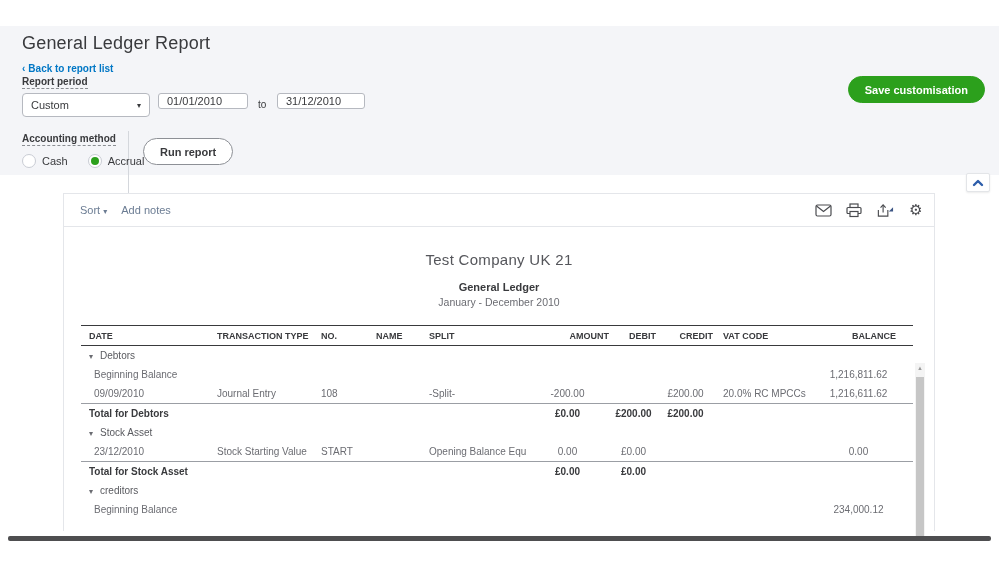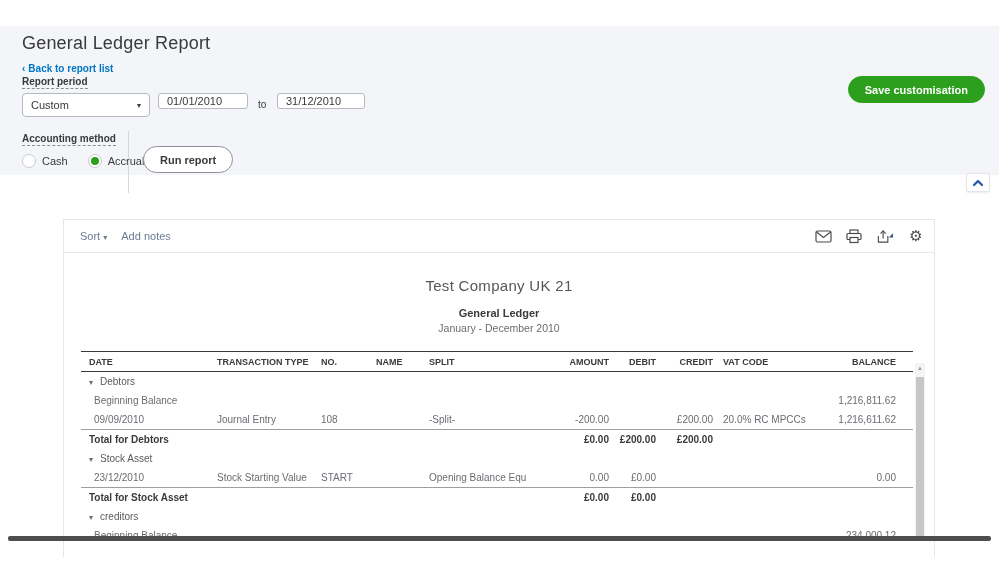--- a/index.html
+++ b/index.html
@@ -22,46 +22,46 @@
   .hdr-buttons { position:absolute; right:14px; top:50px; display:flex; gap:6px; }
   .btn-pill { height:27px; border-radius:14px; font-size:11px; font-weight:700; display:flex; align-items:center; padding:0 16px; cursor:pointer; font-family:"Liberation Sans", sans-serif; }
   .btn-outline { background:#fff; border:1px solid #8d9096; color:#393a3d; }
   .btn-green { background:#2ca01c; border:1px solid #2ca01c; color:#fff; }
   .accounting-label { position:absolute; left:22px; top:107px; }
   .radio-row { position:absolute; left:22px; top:128px; display:flex; align-items:center; gap:20px; }
   .radio { display:flex; align-items:center; gap:6px; font-size:11px; color:#393a3d; cursor:pointer; }
   .radio .circ { width:14px; height:14px; border-radius:50%; background:#fff; border:1px solid #c9ccd4; position:relative; }
   .radio .circ.on::after { content:""; position:absolute; left:2px; top:2px; width:8px; height:8px; border-radius:50%; background:#2ca01c; }
   .v-divider { position:absolute; left:128px; top:105px; width:1px; height:62px; background:#d4d7dc; }
-  .run-btn { position:absolute; left:143px; top:120px; }
+  .run-btn { position:absolute; left:143px; top:112px; }
   .collapse-btn { position:absolute; left:966px; top:173px; width:24px; height:19px; background:#fff; border:1px solid #e3e5e8; border-radius:2px; display:flex; align-items:center; justify-content:center; cursor:pointer; box-shadow:0 1px 2px rgba(0,0,0,.08); }
 
   
-  .panel { position:absolute; left:63px; top:219px; width:872px; height:338px; background:#fff; border:1px solid #e4e6ea; border-bottom:none; overflow:hidden; }
+  .panel { position:absolute; left:63px; top:193px; width:872px; height:338px; background:#fff; border:1px solid #e4e6ea; border-bottom:none; overflow:hidden; }
   .toolbar { height:33px; border-bottom:1px solid #e4e6ea; display:flex; align-items:center; padding:0 9px 0 16px; }
   .tb-link { font-size:11px; color:#6b7c93; cursor:pointer; }
   .tb-link .caret { font-size:8px; }
   .tb-sort { margin-right:14px; }
   .tb-spacer { flex:1; }
   .tb-icons { display:flex; align-items:center; gap:13px; }
   .tb-icon { width:18px; height:18px; display:flex; align-items:center; justify-content:center; cursor:pointer; color:#4a4b4f; }
   .gear-glyph { font-family:"DejaVu Sans", sans-serif; font-size:15px; line-height:1; color:#4a4b4f; }
 
   .report-head { text-align:center; margin-top:24px; }
   .company-name { font-size:15px; color:#55565b; letter-spacing:.3px; }
   .report-subtitle { font-size:11px; font-weight:700; color:#393a3d; margin-top:13px; }
   .report-period { font-size:10.5px; color:#6b6c72; margin-top:3px; }
 
   .table-wrap { position:absolute; left:17px; top:131px; width:832px; }
   table { width:832px; border-collapse:collapse; table-layout:fixed; }
   thead th { font-size:9px; font-weight:700; color:#393a3d; text-align:left; padding:5px 2px 4px 8px; border-top:1.5px solid #393a3d; border-bottom:1px solid #393a3d; white-space:nowrap; }
   thead th.r { text-align:right; padding:5px 2px 4px 0; }
   thead th.c9 { padding-right:17px; }
   tbody td { font-size:10px; color:#6b6c72; padding:4px 2px 4px 8px; white-space:nowrap; overflow:hidden; height:19px; }
-  td.c5, td.c6, td.c7, td.c9 { text-align:right; padding-left:0; }
+  td.c5, td.c6, td.c7, td.c9 { text-align:center; padding-left:0; }
   td.c9 { padding-right:17px; }
   .row-data td.c0 { padding-left:13px; }
   .row-total td { font-weight:700; color:#393a3d; border-top:1px solid #9b9ea4; }
   .section-cell { color:#595a5f; }
   .section-cell .tri { font-size:8px; color:#6b6c72; margin-right:7px; cursor:pointer; }
 
   
   .v-scrollbar { position:absolute; left:915px; top:363px; width:10px; height:178px; background:#f4f4f4; }
   .v-scrollbar .arrow { position:absolute; top:2px; left:0; width:10px; text-align:center; font-size:6px; color:#9a9a9a; }
   .v-scrollbar .thumb { position:absolute; left:1px; top:14px; width:8px; height:160px; background:#c6c6c6; cursor:grab; }

